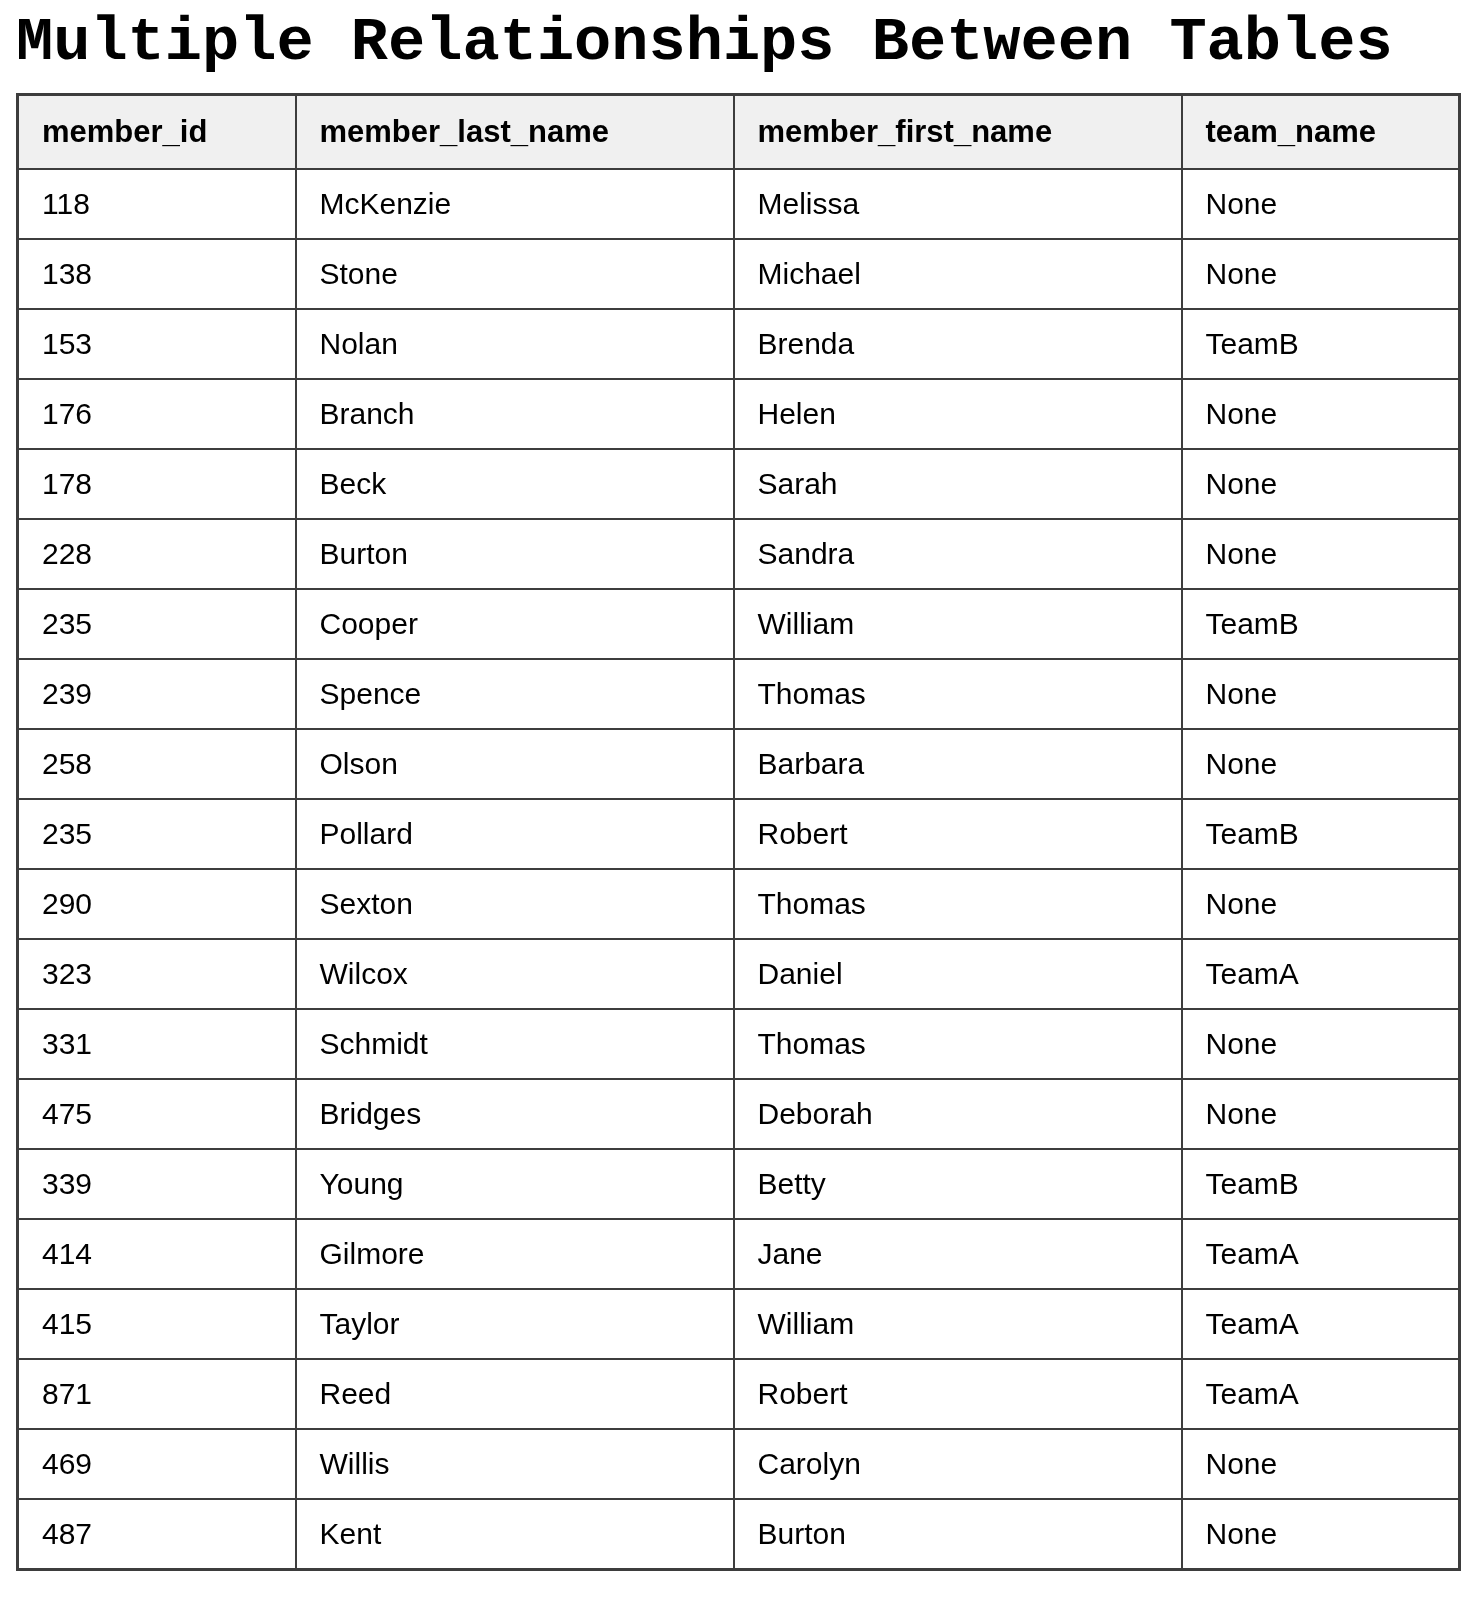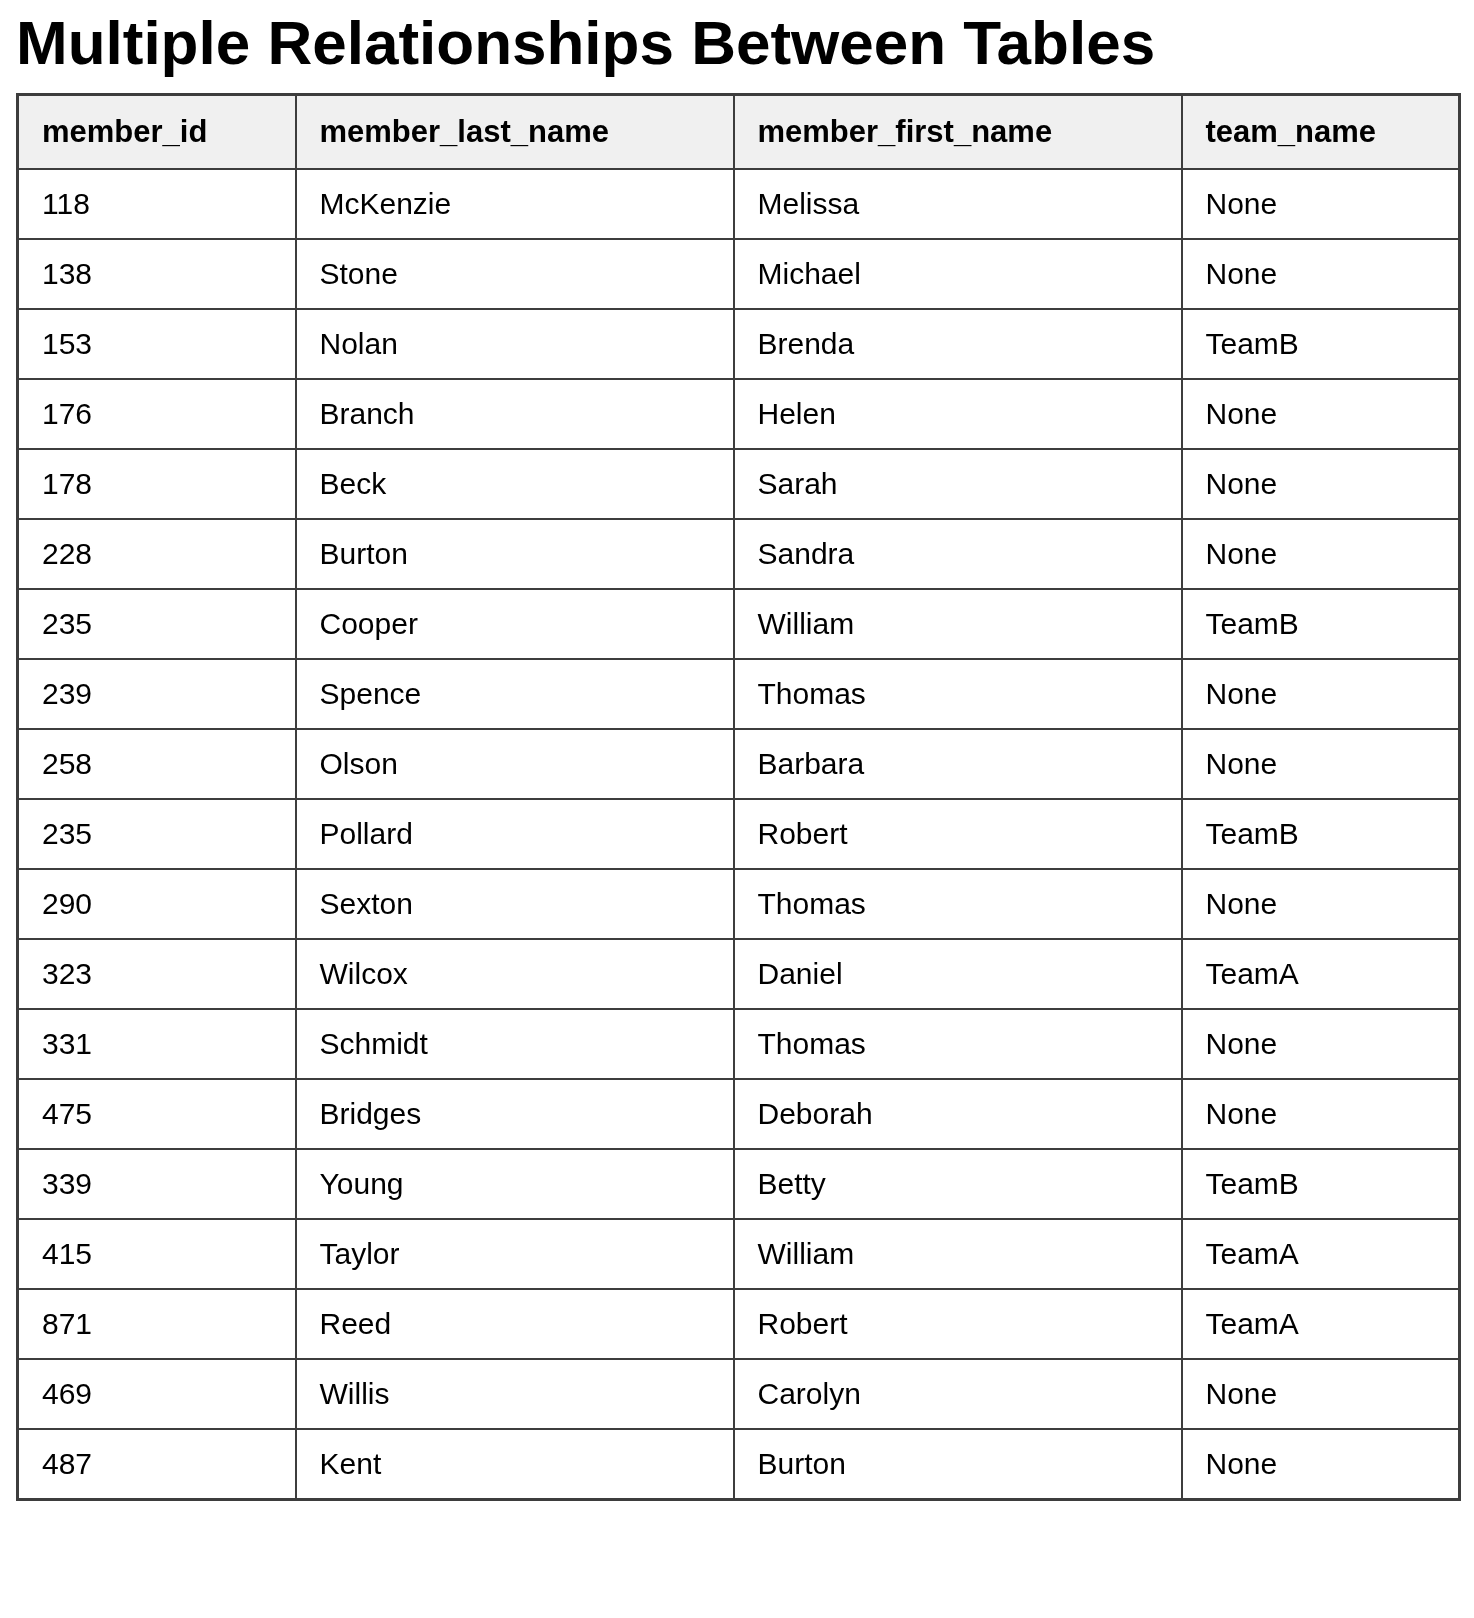--- a/index.html
+++ b/index.html
@@ -17,20 +17,21 @@
   }
   h1.page-title {
     margin: 0 0 0 16px;
     padding: 0;
     font-size: 62px;
     font-weight: bold;
     line-height: 1.18;
     letter-spacing: 0px;
     color: #000000;
     white-space: nowrap;
+    font-family: Liberation Mono, monospace;
   }
   table.data-table {
     border-collapse: collapse;
     table-layout: fixed;
     width: 1442px;
     margin: 14px 0 16px 16px;
     border: 3px solid #3d3d3d;
   }
   table.data-table th,
   table.data-table td {
@@ -165,20 +166,26 @@
           <td>Deborah</td>
           <td>None</td>
         </tr>
         <tr>
           <td>339</td>
           <td>Young</td>
           <td>Betty</td>
           <td>TeamB</td>
         </tr>
         <tr>
+          <td>414</td>
+          <td>Gilmore</td>
+          <td>Jane</td>
+          <td>TeamA</td>
+        </tr>
+        <tr>
           <td>415</td>
           <td>Taylor</td>
           <td>William</td>
           <td>TeamA</td>
         </tr>
         <tr>
           <td>871</td>
           <td>Reed</td>
           <td>Robert</td>
           <td>TeamA</td>

